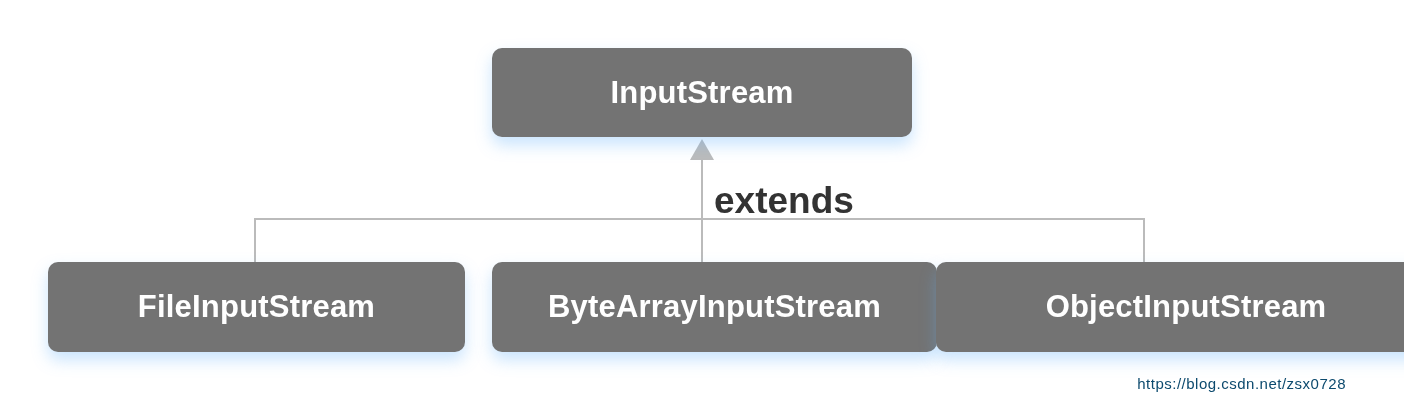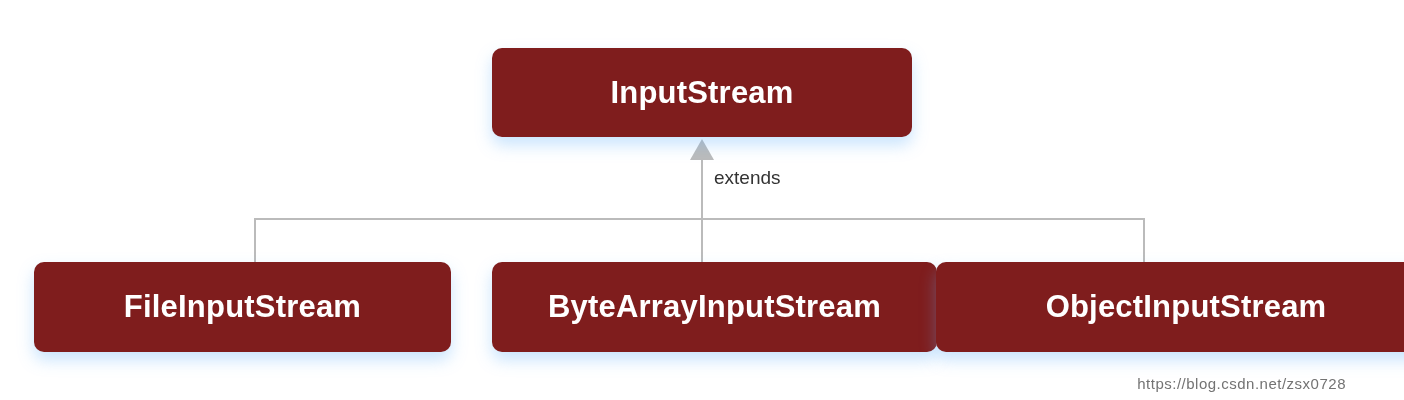--- a/index.html
+++ b/index.html
@@ -10,33 +10,33 @@
   }
   .canvas {
     position: relative;
     width: 1404px;
     height: 400px;
     background: #ffffff;
     overflow: hidden;
   }
   .node {
     position: absolute;
-    background: #7f1d1d;
+    background: #737373;
     border-radius: 10px;
     box-shadow: 0 8px 16px rgba(100, 178, 250, 0.35);
     display: flex;
     align-items: center;
     justify-content: center;
     color: #ffffff;
     font-weight: bold;
     font-size: 31px;
     letter-spacing: 0.2px;
   }
   .node-parent   { left: 492px; top: 48px;  width: 420px; height: 89px; }
-  .node-child-1  { left: 34px;  top: 262px; width: 417px; height: 90px; }
+  .node-child-1  { left: 48px;  top: 262px; width: 417px; height: 90px; }
   .node-child-2  { left: 492px; top: 262px; width: 445px; height: 90px; }
   .node-child-3  { left: 936px; top: 262px; width: 500px; height: 90px; }
 
   .line {
     position: absolute;
     background: #bbbbbb;
   }
   .line-horizontal { left: 255px; top: 218px; width: 890px; height: 2px; }
   .line-vert-left   { left: 254px; top: 218px; width: 2px; height: 44px; }
   .line-vert-middle { left: 701px; top: 152px; width: 2px; height: 110px; }
@@ -48,31 +48,31 @@
     top: 139px;
     width: 0;
     height: 0;
     border-left: 12px solid transparent;
     border-right: 12px solid transparent;
     border-bottom: 21px solid #bbbbbb;
   }
   .edge-label {
     position: absolute;
     left: 714px;
-    top: 167px;
-    font-size: 19px;
-    font-weight: normal;
+    top: 180px;
+    font-size: 37px;
+    font-weight: bold;
     color: #333333;
   }
   .watermark {
     position: absolute;
     right: 58px;
     bottom: 8px;
     font-size: 15px;
-    color: #737373;
+    color: #0c4a6e;
     letter-spacing: 0.5px;
   }
 </style>
 </head>
 <body>
 
 <div class="canvas">
 
   <div class="line line-horizontal"></div>
   <div class="line line-vert-left"></div>

